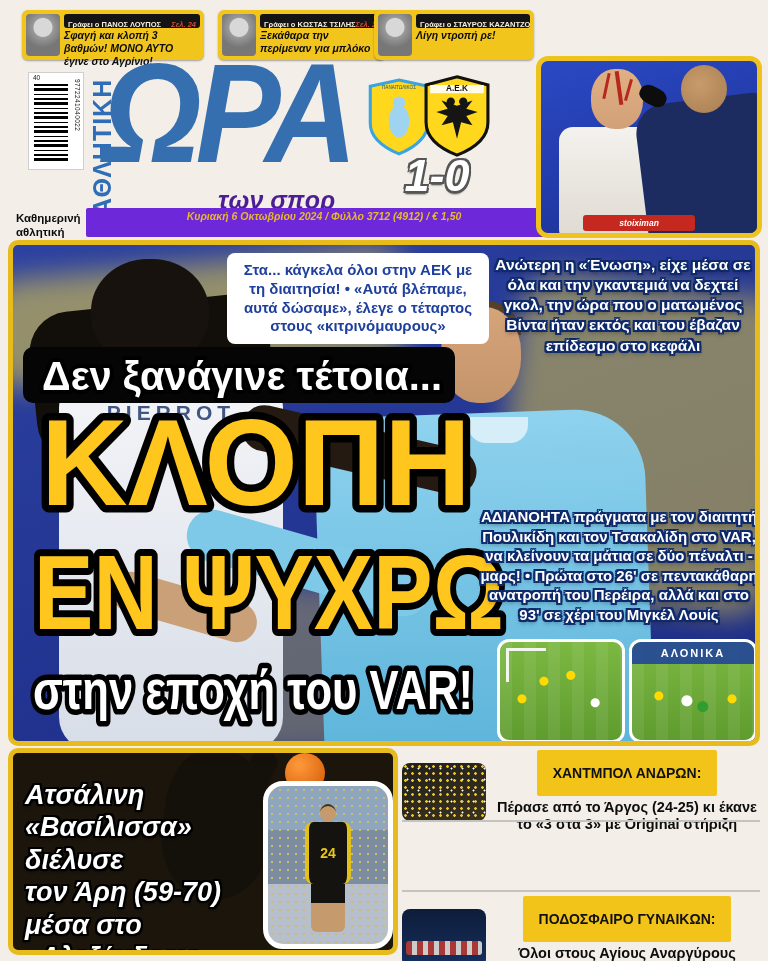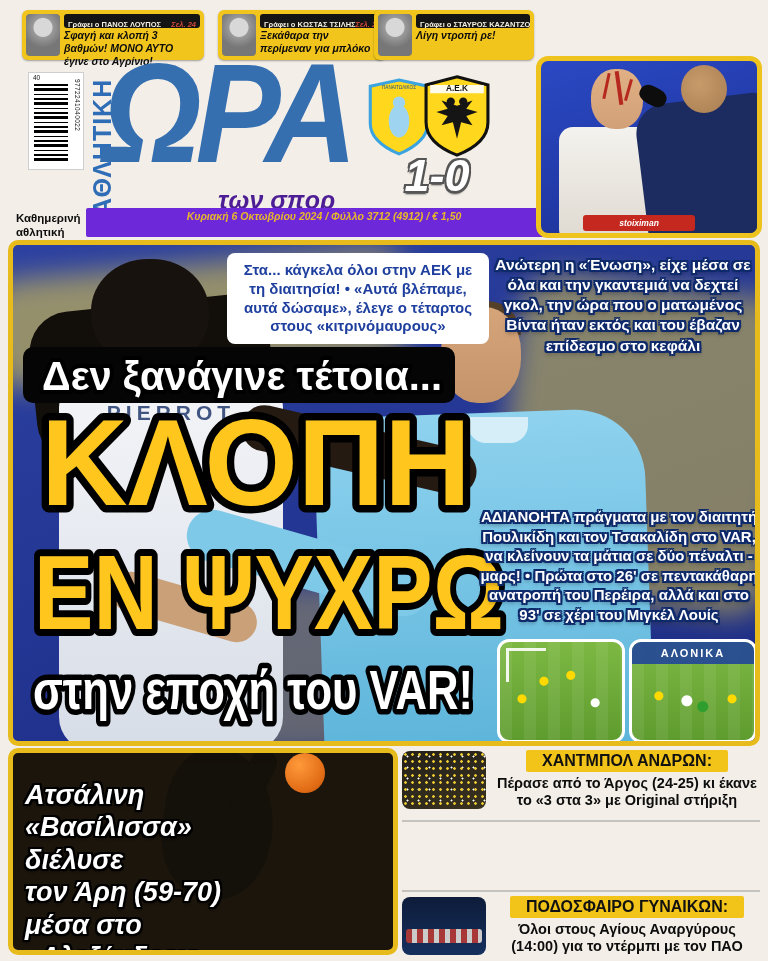--- a/index.html
+++ b/index.html
@@ -162,22 +162,22 @@
               radial-gradient(circle at 55% 45%, #f2e8da 7px, transparent 8px),
               radial-gradient(circle at 72% 50%, #222 6px, transparent 7px),
               radial-gradient(#caa36a 1px, transparent 1.5px),
               linear-gradient(160deg,#7a5b43,#9c7a55);
             background-color:#7a5b43; background-size:100% 100%,100% 100%,9px 9px,100% 100%; }
   .bp3 { width:84px; height:58px; position:relative; overflow:hidden;
             background:linear-gradient(180deg,#0e1c3a,#15305e); }
   .bp3:after { content:""; position:absolute; left:4px; right:4px; top:55%; height:14px; opacity:.85; border-radius:3px;
             background:repeating-linear-gradient(90deg,#c23b32 0 6px,#ece8e0 6px 11px); }
   .bcontent { flex:1 1 auto; text-align:center; }
-  .bpill { display:inline-block; background:#f2c318; color:#111; font-size:16px; font-weight:bold;
-            padding:2px 16px; border-radius:2px; margin-bottom:3px; }
+  .bpill { display:inline-block; background:#f2c318; color:#111; font-size:14px; font-weight:bold;
+            padding:15px 16px; border-radius:2px; margin-bottom:3px; }
   .btext { color:#0d0d0d; font-size:14.5px; font-weight:bold; line-height:1.18; }
   .bdiv { position:absolute; left:0; right:0; height:2px; background:#c5c3bf; }
 </style>
 </head>
 <body>
 
 <div class="page">
 
   <div class="colbox" style="left:22px; width:182px;">
     <div class="headshot"></div>
@@ -294,20 +294,25 @@
 
   <div class="basket">
     <div class="dunker"></div>
     <div class="ball"></div>
     <div class="bask-head o-black">Ατσάλινη
 «Βασίλισσα»
 διέλυσε
 τον Άρη (59-70)
 μέσα στο
 «Αλεξάνδρειο»</div>
+    <div class="phone">
+      <div class="p24-head"></div>
+      <div class="p24-torso">24</div>
+      <div class="p24-legs"></div>
+    </div>
   </div>
 
   <div class="briefs">
     <div class="brief" style="top:2px;">
       <div class="bphoto bp1"></div>
       <div class="bcontent">
         <span class="bpill">ΧΑΝΤΜΠΟΛ ΑΝΔΡΩΝ:</span>
         <div class="btext">Πέρασε από το Άργος (24-25) κι έκανε το «3 στα 3» με Original στήριξη</div>
       </div>
     </div>

